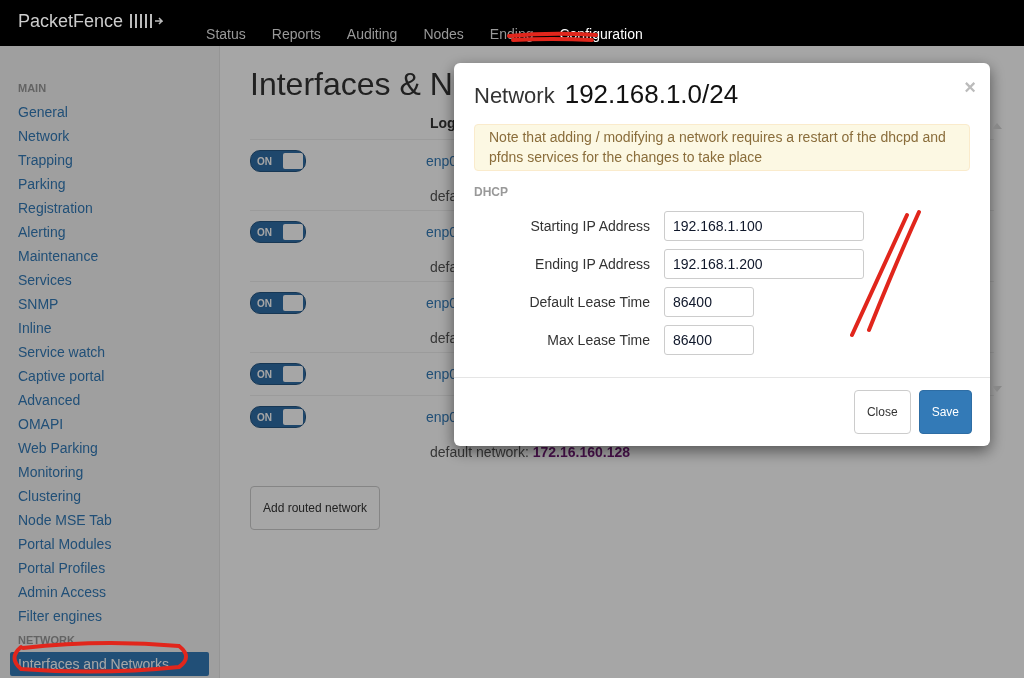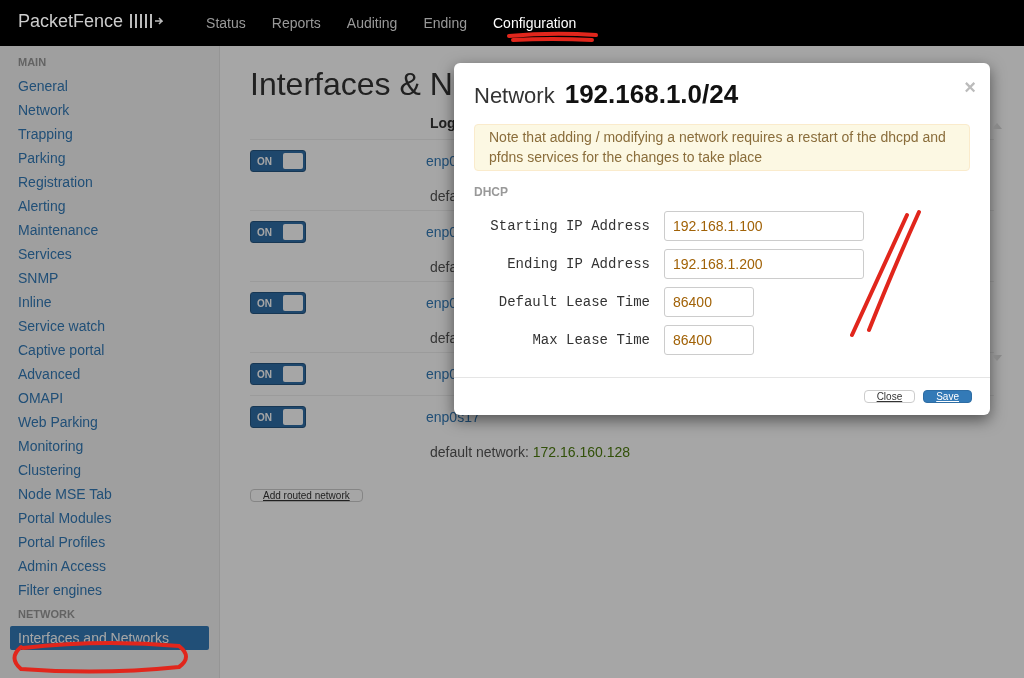--- a/index.html
+++ b/index.html
@@ -3,56 +3,56 @@
 <meta charset="utf-8">
 <style>
   * { box-sizing: border-box; margin: 0; padding: 0; }
   body { font-family: "Helvetica Neue", Helvetica, Arial, sans-serif; font-size: 14px; color: #333; background: #fff; width: 1024px; height: 678px; overflow: hidden; position: relative; }
 
   
   .navbar { background: #000; height: 46px; display: flex; align-items: center; padding: 0 18px; color: #999; }
   .brand { color: #ccc; font-size: 18px; font-weight: 500; display: flex; align-items: flex-start; margin-right: 30px; }
   .brand-logo { margin-left: 6px; display: inline-block; }
   .nav-items { display: flex; }
-  .nav-item { color: #999; padding: 0 13px; height: 46px; line-height: 46px; cursor: pointer; position: relative; }
+  .nav-item { color: #999; padding: 11px 13px; height: 46px; line-height: 46px; cursor: pointer; position: relative; }
   .nav-item.active { color: #fff; }
 
   
   .layout { display: flex; height: calc(100% - 46px); }
-  .sidebar { width: 220px; background: #f5f5f5; border-right: 1px solid #e5e5e5; padding: 4px 10px; overflow-y: auto; }
+  .sidebar { width: 220px; background: #f5f5f5; border-right: 1px solid #e5e5e5; padding: 30px 10px; overflow-y: auto; }
   .side-heading { font-size: 11px; color: #999; font-weight: bold; padding: 6px 8px; text-transform: uppercase; }
   .side-link { display: block; padding: 4px 8px; color: #337ab7; font-size: 14px; cursor: pointer; border-radius: 2px; }
   .side-link.active { background: #337ab7; color: #fff; }
 
   .content { flex: 1; padding: 20px 30px; overflow: auto; }
   .page-title { font-size: 32px; color: #333; font-weight: 500; margin-bottom: 12px; }
   .col-head { font-size: 14px; font-weight: bold; margin-left: 180px; margin-bottom: 8px; }
   .iface-row { display: flex; align-items: center; padding: 10px 0; border-top: 1px solid #eee; }
-  .toggle-on { width: 56px; height: 22px; background: linear-gradient(#2f6da6,#2f6da6); border-radius: 3px; color: #fff; font-size: 10px; font-weight: bold; display: flex; align-items: center; padding-left: 6px; position: relative; border: 1px solid #245582; }
+  .toggle-on { width: 56px; height: 22px; background: linear-gradient(#2f6da6,#2f6da6); border-radius: 10px; color: #fff; font-size: 10px; font-weight: bold; display: flex; align-items: center; padding-left: 6px; position: relative; border: 1px solid #245582; }
   .toggle-on::after { content:""; position:absolute; right:2px; top:2px; bottom:2px; width:20px; background:#fff; border-radius:2px; }
   .iface-name { color:#337ab7; margin-left: 120px; }
   .subrow { margin-left: 180px; color:#555; padding:6px 0; }
-  .subrow .ip { color:#4d7c0f; }
-  .btn { display:inline-block; padding:0 12px; background:#fff; border:1px solid #ccc; border-radius:4px; cursor:pointer; font-size:10px; color:#333;text-decoration:underline; }
+  .subrow .ip { color:#701a75;font-weight:bold; }
+  .btn { display:inline-block; padding:14px 12px; background:#fff; border:1px solid #ccc; border-radius:4px; cursor:pointer; font-size:12px; color:#333; }
 
   
   .dim { position:absolute; inset:46px 0 0 0; background: rgba(0,0,0,0.35); pointer-events:none; }
 
   
   .modal { position:absolute; top:63px; left:454px; width:536px; background:#fff; border-radius:6px; box-shadow:0 5px 15px rgba(0,0,0,0.5); z-index:10; }
   .modal-header { padding: 16px 20px 14px; display:flex; align-items:baseline; position:relative; }
   .modal-header .close { position:absolute; right:14px; top:14px; font-size:20px; color:#bbb; cursor:pointer; font-weight:bold; line-height:1; }
   .modal-title-lead { font-size:22px; color:#333; font-weight:400; margin-right:10px; }
-  .modal-title-strong { font-size:26px; color:#111; font-weight:700; }
+  .modal-title-strong { font-size:26px; color:#111; font-weight:400; }
   .modal-body { padding: 0 20px 14px; }
   .alert { background:#fcf8e3; border:1px solid #faebcc; color:#8a6d3b; padding:3px 14px; border-radius:4px; margin-bottom:14px; font-size:14px; line-height:1.4; }
   .section-head { color:#999; font-size:12px; font-weight:bold; margin-bottom:12px; }
   .form-row { display:flex; align-items:center; margin-bottom:8px; }
-  .form-row label { width: 190px; text-align:right; padding-right:14px; font-size:14px; color:#333;font-family:Liberation Mono, monospace; }
-  .form-row input { height:30px; padding:4px 8px; border:1px solid #ccc; border-radius:3px; font-size:14px; color:#a16207; }
+  .form-row label { width: 190px; text-align:right; padding-right:14px; font-size:14px; color:#333; }
+  .form-row input { height:30px; padding:4px 8px; border:1px solid #ccc; border-radius:3px; font-size:14px; color:#0f172a; }
   .form-row input.wide { width:200px; }
   .form-row input.narrow { width:90px; }
 
   .modal-footer { border-top:1px solid #e5e5e5; padding:12px 18px; display:flex; justify-content:flex-end; gap:8px; }
   .btn-default { background:#fff; border:1px solid #ccc; color:#333; }
   .btn-primary { background:#337ab7; border:1px solid #2e6da4; color:#fff; }
 
   
   .anno-underline { position:absolute; top:33px; left:509px; width:87px; height:8px; z-index:20; }
   .anno-circle { position:absolute; top:643px; left:11px; width:180px; height:30px; z-index:20; border-radius:14px; }
@@ -81,20 +81,21 @@
             <line x1="22" y1="3" x2="22" y2="17"></line>
           </g>
           <path d="M26 10 L33 10 L30 7 M33 10 L30 13" stroke="#bbb" stroke-width="1.5" fill="none"></path>
         </svg>
     </span>
   </div>
   <div class="nav-items">
     <div class="nav-item">Status</div>
     <div class="nav-item">Reports</div>
     <div class="nav-item">Auditing</div>
+    <div class="nav-item">Nodes</div>
     <div class="nav-item">Ending</div>
     <div class="nav-item active">Configuration</div>
   </div>
 </div>
 
 <div class="layout">
   <div class="sidebar">
     <div class="side-heading">MAIN</div>
     <a class="side-link">General</a>
     <a class="side-link">Network</a>

